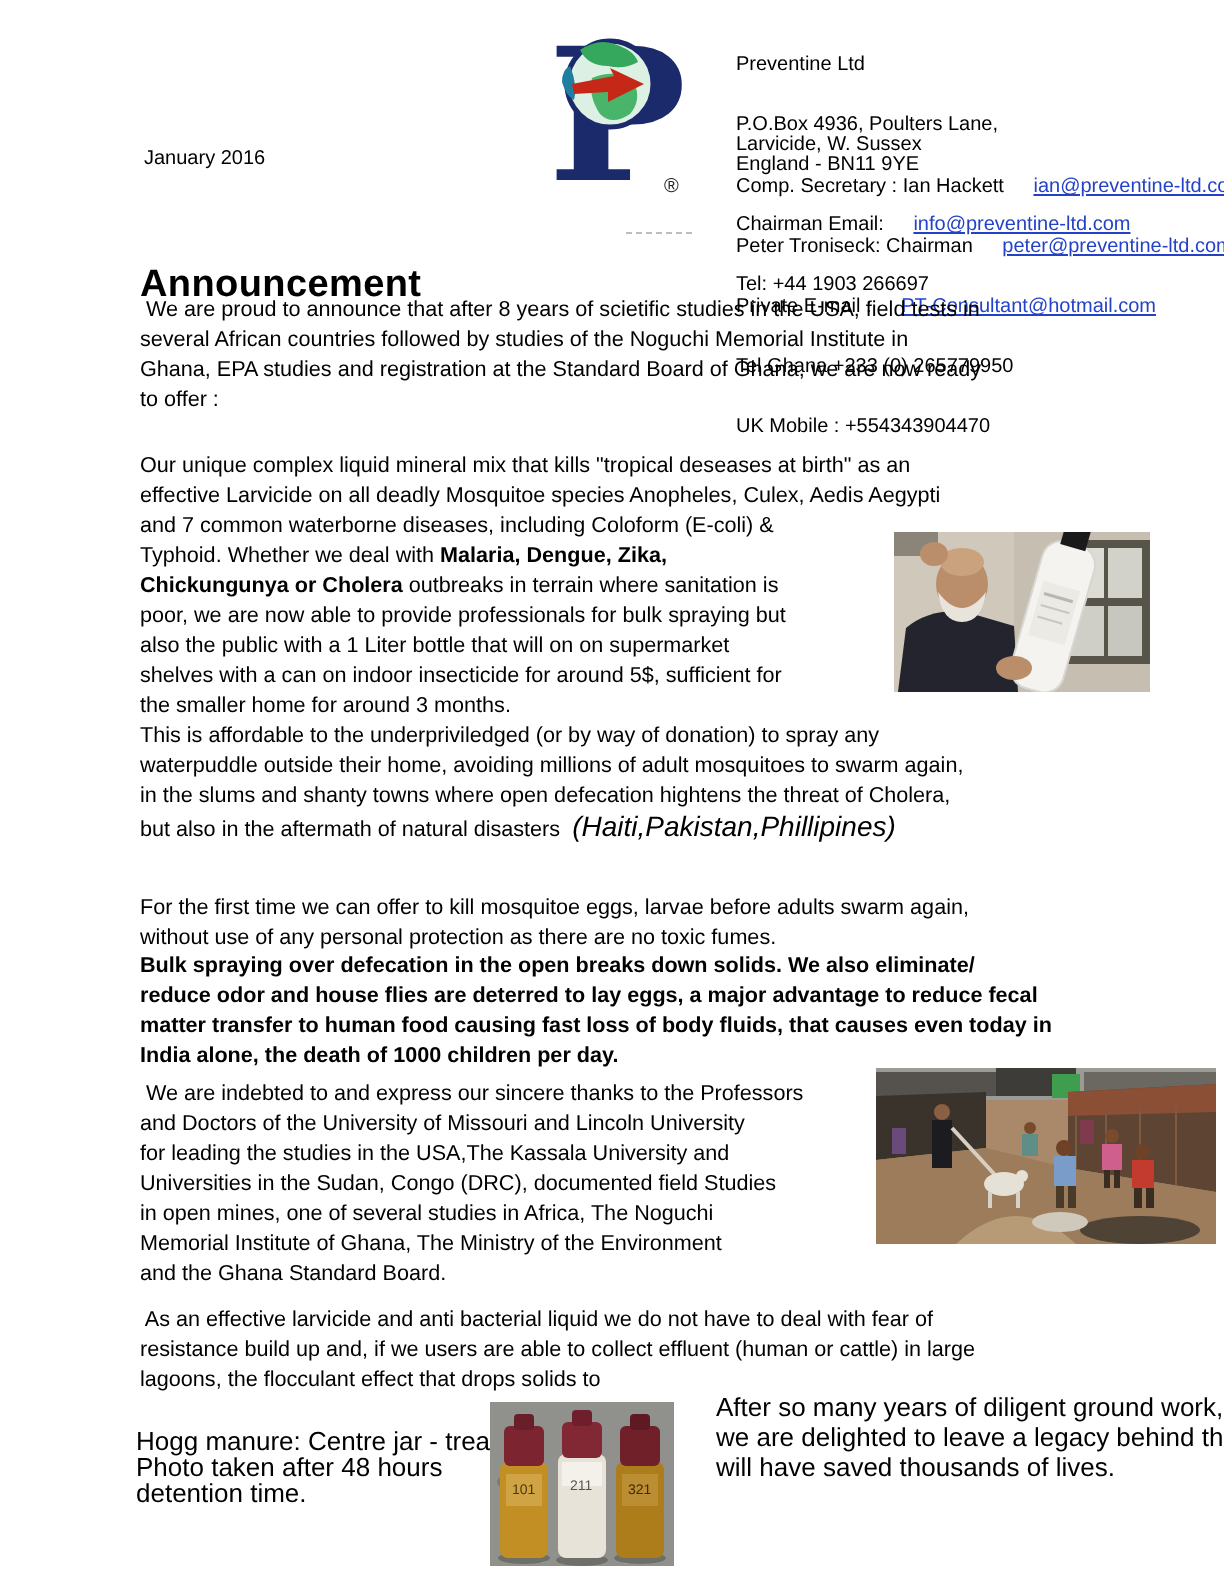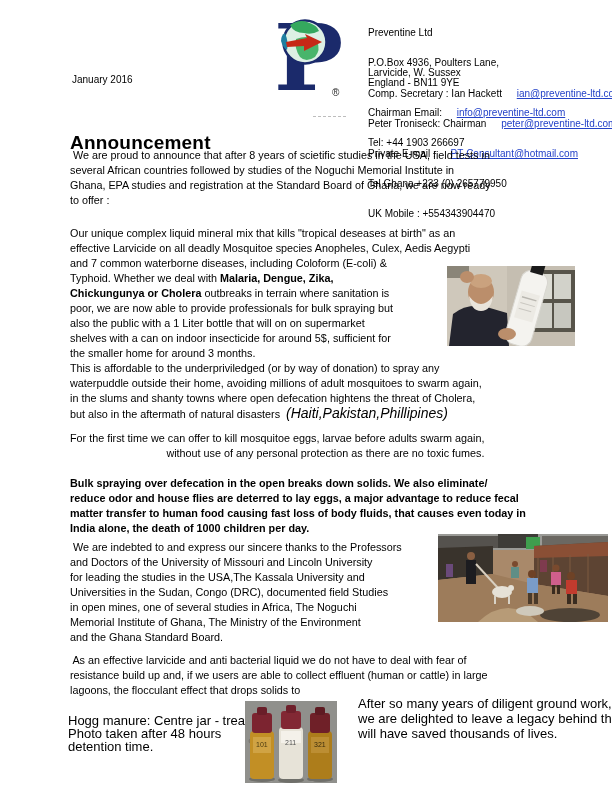--- a/index.html
+++ b/index.html
@@ -23,21 +23,21 @@
   .doc-title{position:absolute;left:70px;top:108px;font-size:19px;font-weight:bold;letter-spacing:.2px;margin-top:24px;}
   .faint-dashes{position:absolute;left:313px;top:116px;width:33px;border-top:1px dashed #bdbdbd;}
   
   .logo-wrap{position:absolute;left:270px;top:12px;width:78px;height:88px;}
   
   .para{position:absolute;left:70px;font-size:10.8px;line-height:15px;white-space:pre;}
   .p1{top:148px;}
   .p2{top:226px;}
   .p3{top:361px;}
   .p3 .small-note{font-size:14px;font-style:italic;}
-  .p4{top:431px;text-align:right;}
+  .p4{top:447px;}
   .p5{top:476px;font-weight:bold;}
   .p6{top:540px;}
   .p7{top:653px;}
   .bold-inline{font-weight:bold;}
   
   .fig{position:absolute;overflow:hidden;}
   .fig-bottle{left:447px;top:266px;width:128px;height:80px;}
   .fig-street{left:438px;top:534px;width:170px;height:88px;}
   .fig-jars{left:245px;top:701px;width:92px;height:82px;}
   .jar-caption{position:absolute;left:68px;top:714px;font-size:13px;line-height:13px;white-space:pre;}

